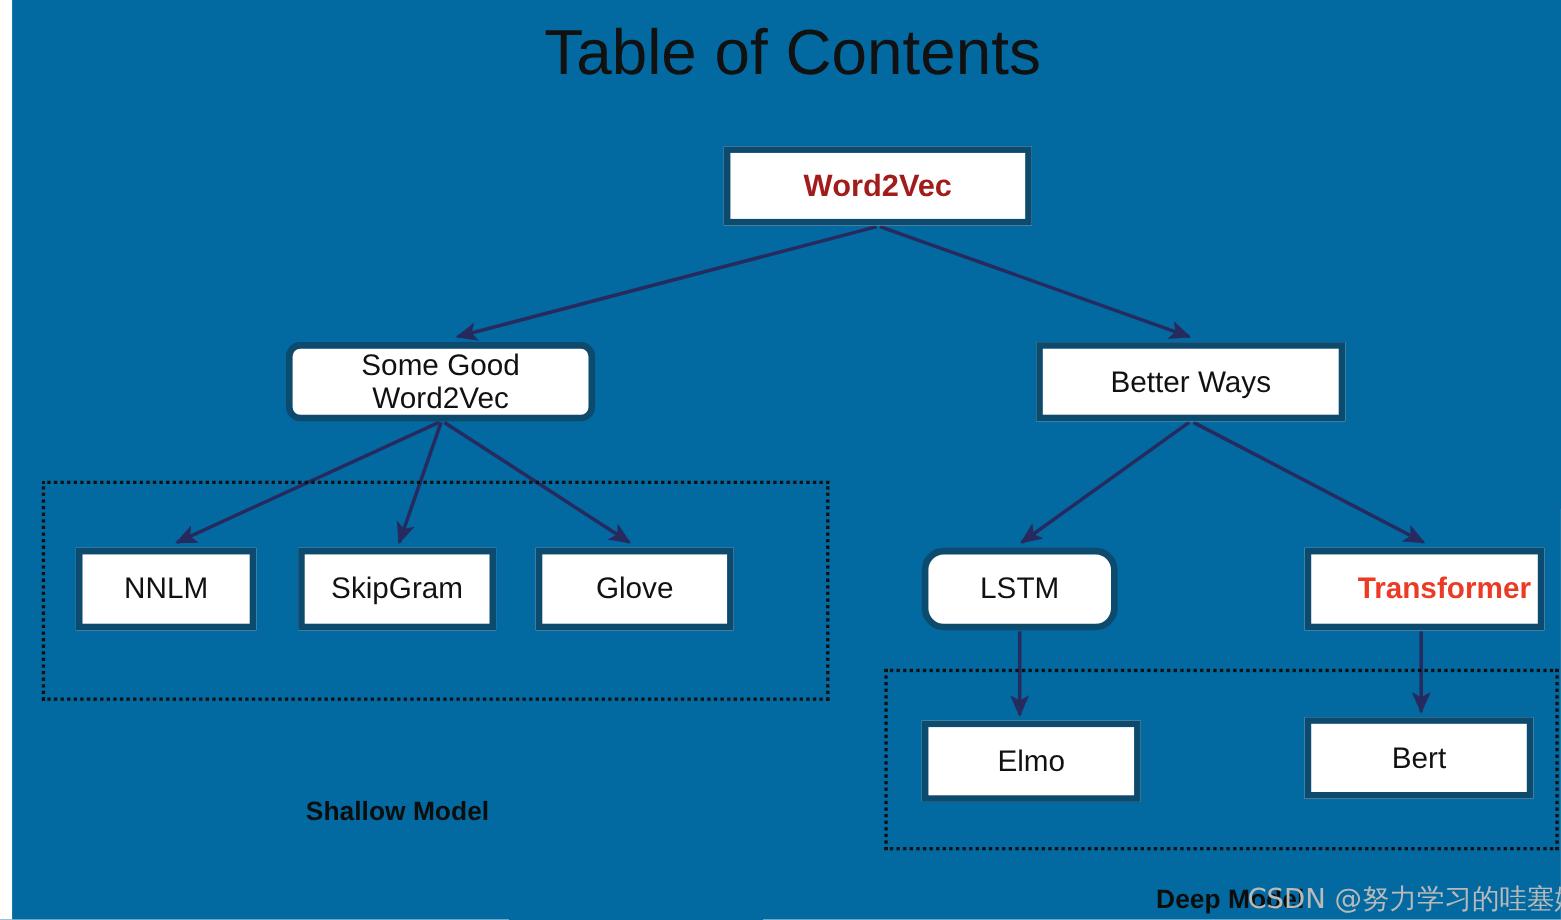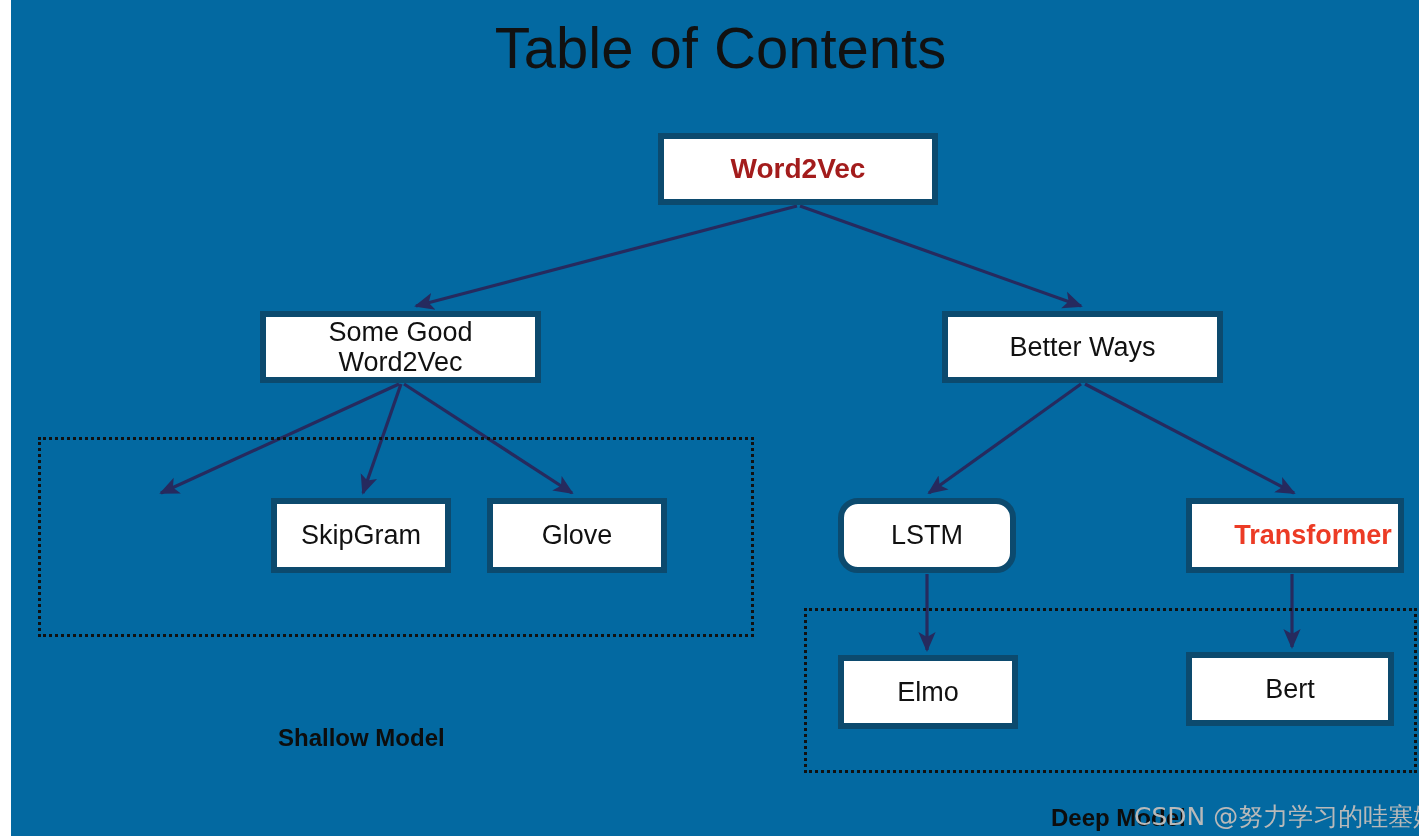--- a/index.html
+++ b/index.html
@@ -62,28 +62,28 @@
     font-size:27px;
     font-weight:400;
     line-height:1.12;
     z-index:3;
   }
   .node.accent-dark{ color:#a31c1c; font-weight:bold; }
   .node.accent-bright{ color:#ec3b25; font-weight:bold;padding-left:36px; }
   .node .nlines{display:block;white-space:pre-line;}
 
   #node-word2vec  {left:647px; top:133px; width:280px; height:72px; font-size:28px;}
-  #node-somegood  {left:249px; top:311px; width:281px; height:72px;}
+  #node-somegood  {left:249px; top:311px; width:281px; height:72px;border-radius:13px;}
   #node-better    {left:931px; top:311px; width:281px; height:72px;}
   #node-nnlm      {left:58px;  top:498px; width:164px; height:75px;}
   #node-skipgram  {left:260px; top:498px; width:180px; height:75px;}
   #node-glove     {left:476px; top:498px; width:180px; height:75px;}
   #node-lstm      {left:827px; top:498px; width:178px; height:75px;border-radius:20px;}
   #node-transformer{left:1175px;top:498px; width:218px; height:75px;}
-  #node-elmo      {left:827px; top:655px; width:180px; height:74px;}
+  #node-elmo      {left:827px; top:655px; width:199px; height:74px;}
   #node-bert      {left:1175px;top:652px; width:208px; height:74px;}
 
   
   .watermark{
     position:absolute;
     left:1123px;top:800px;
     font-size:25px;
     color:#b9b9b9;
     white-space:nowrap;
     font-family:"DejaVu Sans",sans-serif;
@@ -128,20 +128,23 @@
 
   <div class="node" id="node-somegood">
     <span class="nlines">Some Good
 Word2Vec</span>
   </div>
 
   <div class="node" id="node-better">
     <span class="nlines">Better Ways</span>
   </div>
 
+  <div class="node" id="node-nnlm">
+    <span class="nlines">NNLM</span>
+  </div>
 
   <div class="node" id="node-skipgram">
     <span class="nlines">SkipGram</span>
   </div>
 
   <div class="node" id="node-glove">
     <span class="nlines">Glove</span>
   </div>
 
   <div class="node" id="node-lstm">

